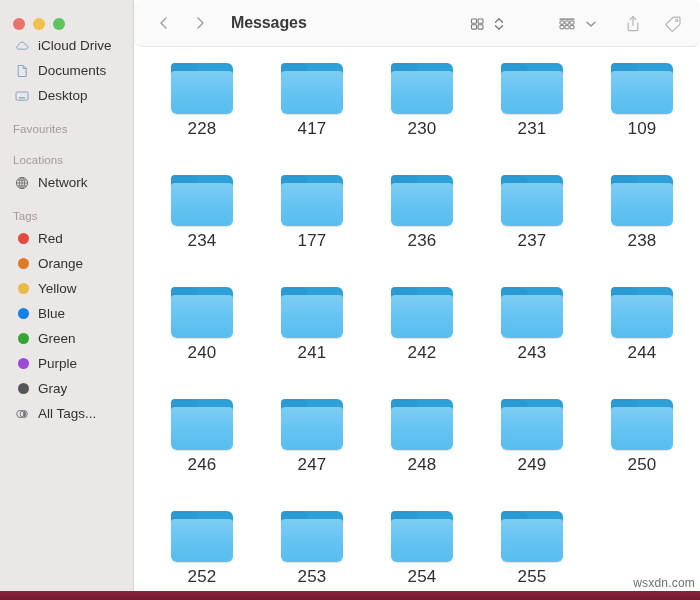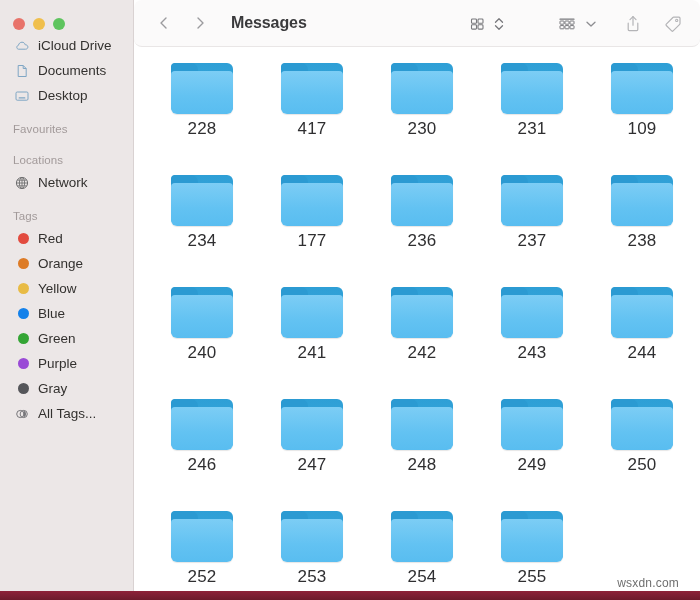--- a/index.html
+++ b/index.html
@@ -238,21 +238,21 @@
     position: absolute;
     left: 0;
     bottom: 0;
     width: 700px;
     height: 9px;
     background: linear-gradient(180deg, #8e2239 0%, #7d1f33 50%, #6d1b2c 100%);
     z-index: 30;
   }
   #watermark {
     position: absolute;
-    right: 21px;
+    right: 5px;
     bottom: 10px;
     font-size: 12px;
     color: #6f6f6f;
     letter-spacing: 0.2px;
     z-index: 31;
     font-family: "Liberation Sans", sans-serif;
   }
 </style>
 </head>
 <body>

